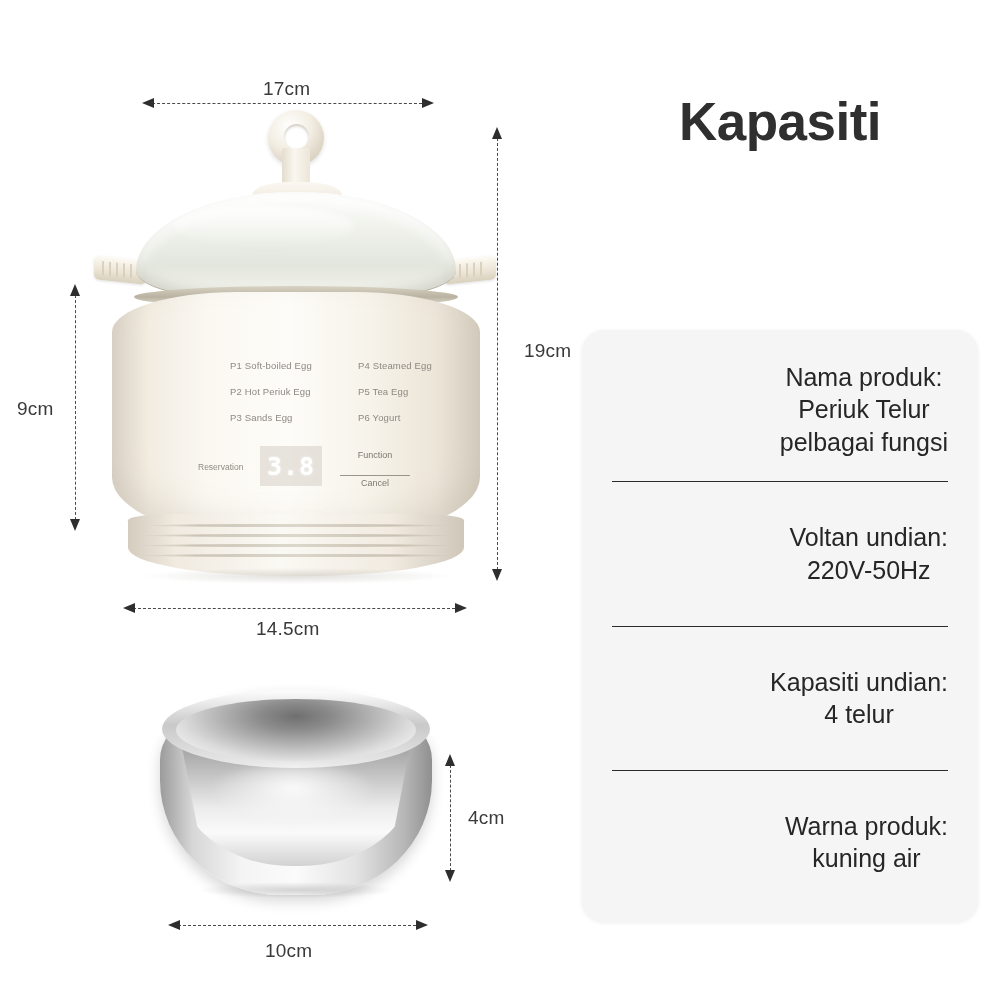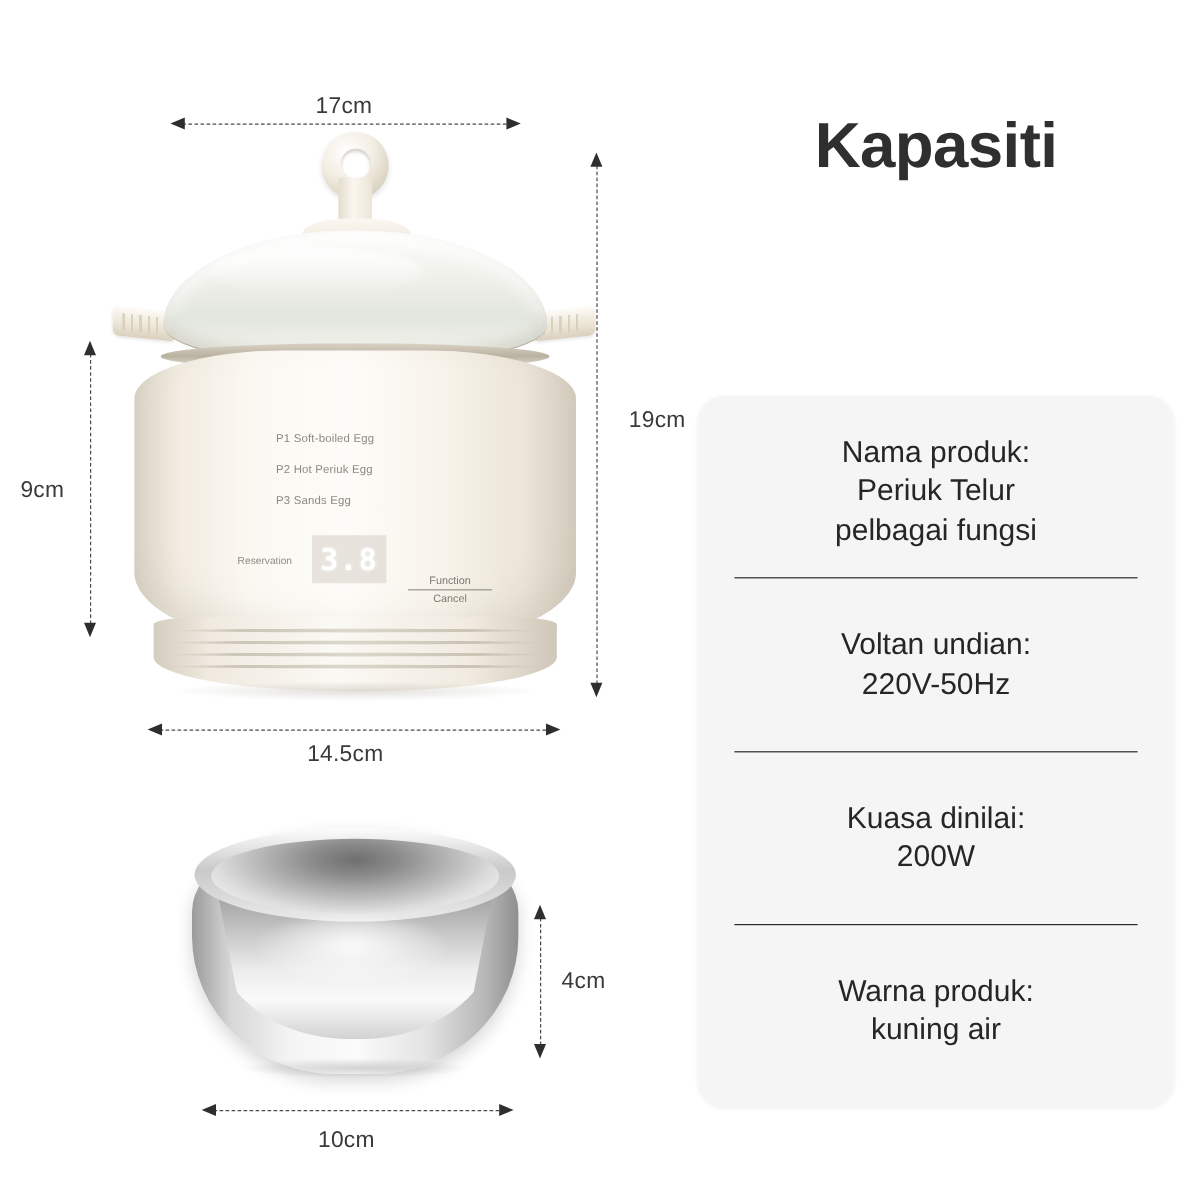--- a/index.html
+++ b/index.html
@@ -156,23 +156,22 @@
   }
   .led-digits {
     font-family:"DejaVu Sans Mono", monospace;
     font-size:25px; font-weight:700;
     color:#ffffff;
     letter-spacing:1px;
     text-shadow:0 0 3px rgba(255,255,255,.7);
   }
   .func-block { position:absolute; left:142px; top:2px; width:70px; text-align:center; }
   .func-top {
-    font-size:9px; color:#7d7872; padding-bottom:2px;
+    font-size:9px; color:#7d7872; padding-bottom:15px;
     border-bottom:1px solid #9a948c;
-    margin-top:29px;
   }
   .func-bottom { font-size:9px; color:#7d7872; padding-top:2px; }
 
   
   #bowl { position:absolute; left:160px; top:35px; width:272px; height:205px; }
   .bowl-outer {
     position:absolute; left:0; top:0; width:272px; height:205px;
     border-radius:46% 46% 44% 44% / 34% 34% 56% 56%;
     background:
       linear-gradient(90deg,#9b9b9b 0%, #d7d7d7 12%, #f4f4f4 30%,
@@ -228,21 +227,21 @@
     box-shadow:0 1px 4px rgba(0,0,0,.07);
     padding:8px 30px;
     display:flex;
     flex-direction:column;
     justify-content:space-between;
   }
   .spec-row {
     flex:1;
     display:flex;
     align-items:center;
-    justify-content:center;
+    justify-content:flex-end;
     text-align:center;
     border-bottom:1px solid #2b2b2b;
   }
   .spec-row:last-child { border-bottom:none; }
   .spec-text {
     font-size:25px;
     color:#262626;
     line-height:1.3;
     white-space:pre-line;
   }
@@ -295,20 +294,25 @@
     <div class="base-ridge" style="left:40px; top:424px; width:312px;"></div>
     <div class="base-ridge" style="left:38px; top:434px; width:316px;"></div>
     <div class="base-ridge" style="left:40px; top:444px; width:312px;"></div>
     <div class="body-shadow"></div>
 
     <div id="control-panel">
       <div class="prog-col left">
         <div class="prog-item">P1 Soft-boiled Egg</div>
         <div class="prog-item">P2 Hot Periuk Egg</div>
         <div class="prog-item">P3 Sands Egg</div>
+      </div>
+      <div class="prog-col right">
+        <div class="prog-item">P4 Steamed Egg</div>
+        <div class="prog-item">P5 Tea Egg</div>
+        <div class="prog-item">P6 Yogurt</div>
       </div>
 
       <div class="panel-row">
         <div class="reservation-label">Reservation</div>
         <div class="led-display">
           <span class="led-digits">3.8</span>
         </div>
         <div class="func-block">
           <div class="func-top">Function</div>
           <div class="func-bottom">Cancel</div>
@@ -350,21 +354,21 @@
     <div class="spec-row">
       <span class="spec-text">Nama produk:
 Periuk Telur
 pelbagai fungsi</span>
     </div>
     <div class="spec-row">
       <span class="spec-text">Voltan undian:
 220V-50Hz</span>
     </div>
     <div class="spec-row">
-      <span class="spec-text">Kuasa dinilai:
-200W</span>
+      <span class="spec-text">Kapasiti undian:
+4 telur</span>
     </div>
     <div class="spec-row">
       <span class="spec-text">Warna produk:
 kuning air</span>
     </div>
   </div>
 </div>
 
 </body></html>

